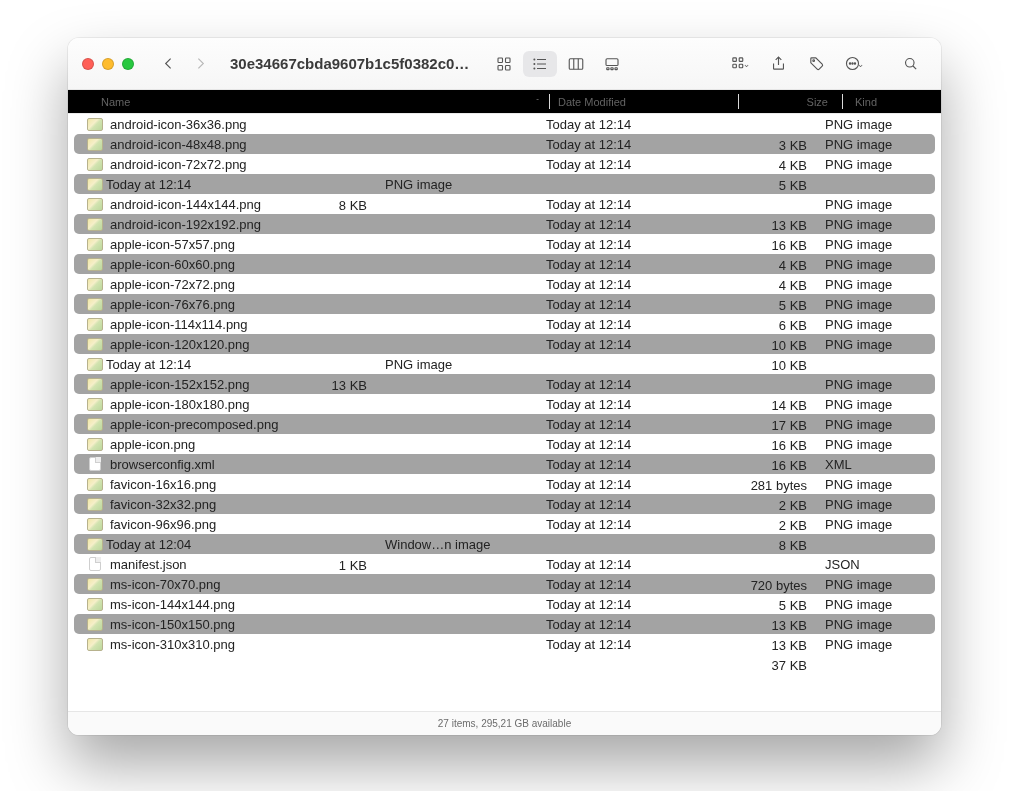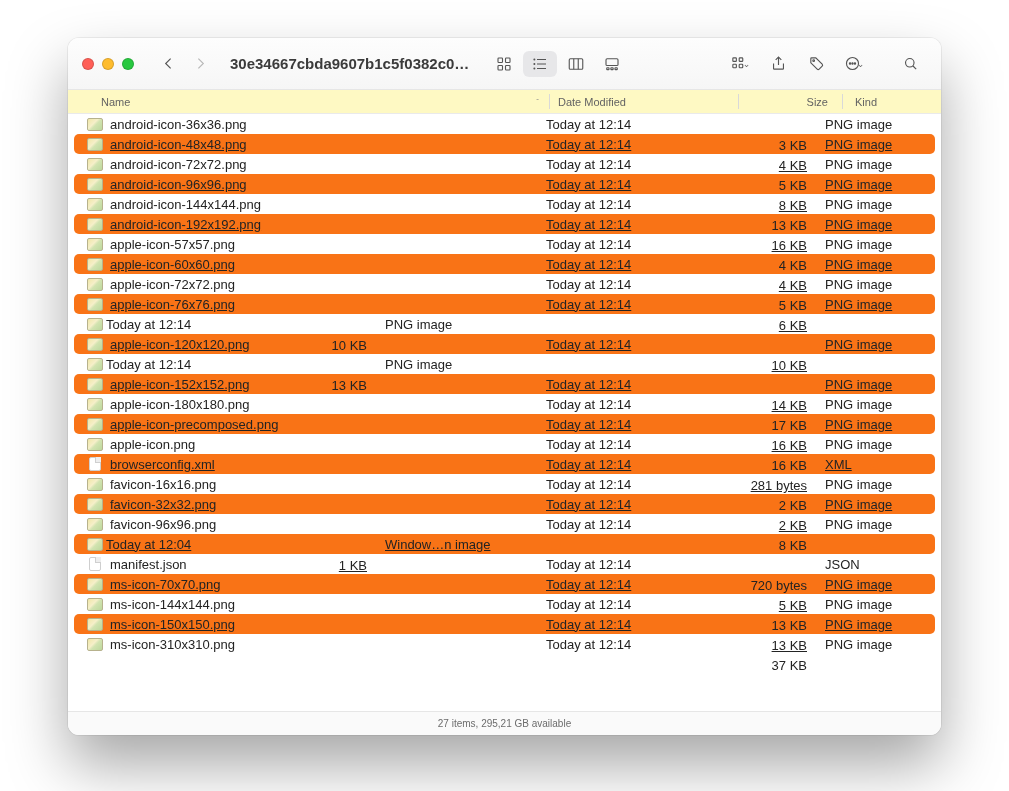--- a/index.html
+++ b/index.html
@@ -75,21 +75,21 @@
 
   
   .col-header {
     height: 24px;
     flex:0 0 24px;
     display:flex;
     align-items:center;
     font-size:11px;
     color:#636363;
     border-bottom:1px solid #eaeaea;
-    background:#fef9c3;
+    background:#000000;
     padding-left: 33px;
     user-select:none;
   }
   .col-header .cname { flex: 0 0 448px; display:flex; align-items:center; gap:4px;}
   .col-header .cdate { flex: 0 0 180px;}
   .col-header .csize { flex: 0 0 95px; text-align:right; padding-right:14px;}
   .col-header .ckind { flex: 1; padding-left:4px;}
   .col-sep { width:1px; height:15px; background:#d9d9d9; margin-right:8px;}
   .sort-caret { font-size:8px; color:#8a8a8a; margin-left:auto; margin-right:10px;}
 
@@ -99,21 +99,21 @@
     overflow:auto;
     font-size:13px;
     color:#232323;
   }
   .row {
     height:20px;
     display:flex;
     align-items:center;
     padding-left:16px;
   }
-  .row.alt { background:#f97316; border-radius:5px; margin:0 6px; padding-left:10px;text-decoration:underline;}
+  .row.alt { background:#a3a3a3; border-radius:5px; margin:0 6px; padding-left:10px;}
   .row:not(.alt){ margin:0 6px; padding-left:10px;}
   .icon-cell{ width:22px; display:flex; align-items:center; justify-content:center;}
   .file-ico{
     width:16px; height:13px; border:1px solid #b7b28d; border-radius:2px;
     background:linear-gradient(135deg,#f0e7a7 0%,#f5efc9 40%,#d2e3b0 55%,#bcd89d 100%);
     position:relative;
   }
   .file-ico.generic{
     width:12px; height:14px;
     background:#fff; border:1px solid #cfcfcf; border-radius:2px;
@@ -290,21 +290,20 @@
           </div>
           <div class="name-cell">android-icon-72x72.png</div>
           <div class="date-cell">Today at 12:14</div>
           <div class="size-cell">5 KB</div>
           <div class="kind-cell">PNG image</div>
         </div>
         <div class="row alt">
           <div class="icon-cell">
             <div class="file-ico"></div>
           </div>
-          <div class="name-cell">android-icon-96x96.png</div>
           <div class="date-cell">Today at 12:14</div>
           <div class="size-cell">8 KB</div>
           <div class="kind-cell">PNG image</div>
         </div>
         <div class="row">
           <div class="icon-cell">
             <div class="file-ico"></div>
           </div>
           <div class="name-cell">android-icon-144x144.png</div>
           <div class="date-cell">Today at 12:14</div>
@@ -353,20 +352,21 @@
           </div>
           <div class="name-cell">apple-icon-76x76.png</div>
           <div class="date-cell">Today at 12:14</div>
           <div class="size-cell">6 KB</div>
           <div class="kind-cell">PNG image</div>
         </div>
         <div class="row">
           <div class="icon-cell">
             <div class="file-ico"></div>
           </div>
+          <div class="name-cell">apple-icon-114x114.png</div>
           <div class="date-cell">Today at 12:14</div>
           <div class="size-cell">10 KB</div>
           <div class="kind-cell">PNG image</div>
         </div>
         <div class="row alt">
           <div class="icon-cell">
             <div class="file-ico"></div>
           </div>
           <div class="name-cell">apple-icon-120x120.png</div>
           <div class="date-cell">Today at 12:14</div>

